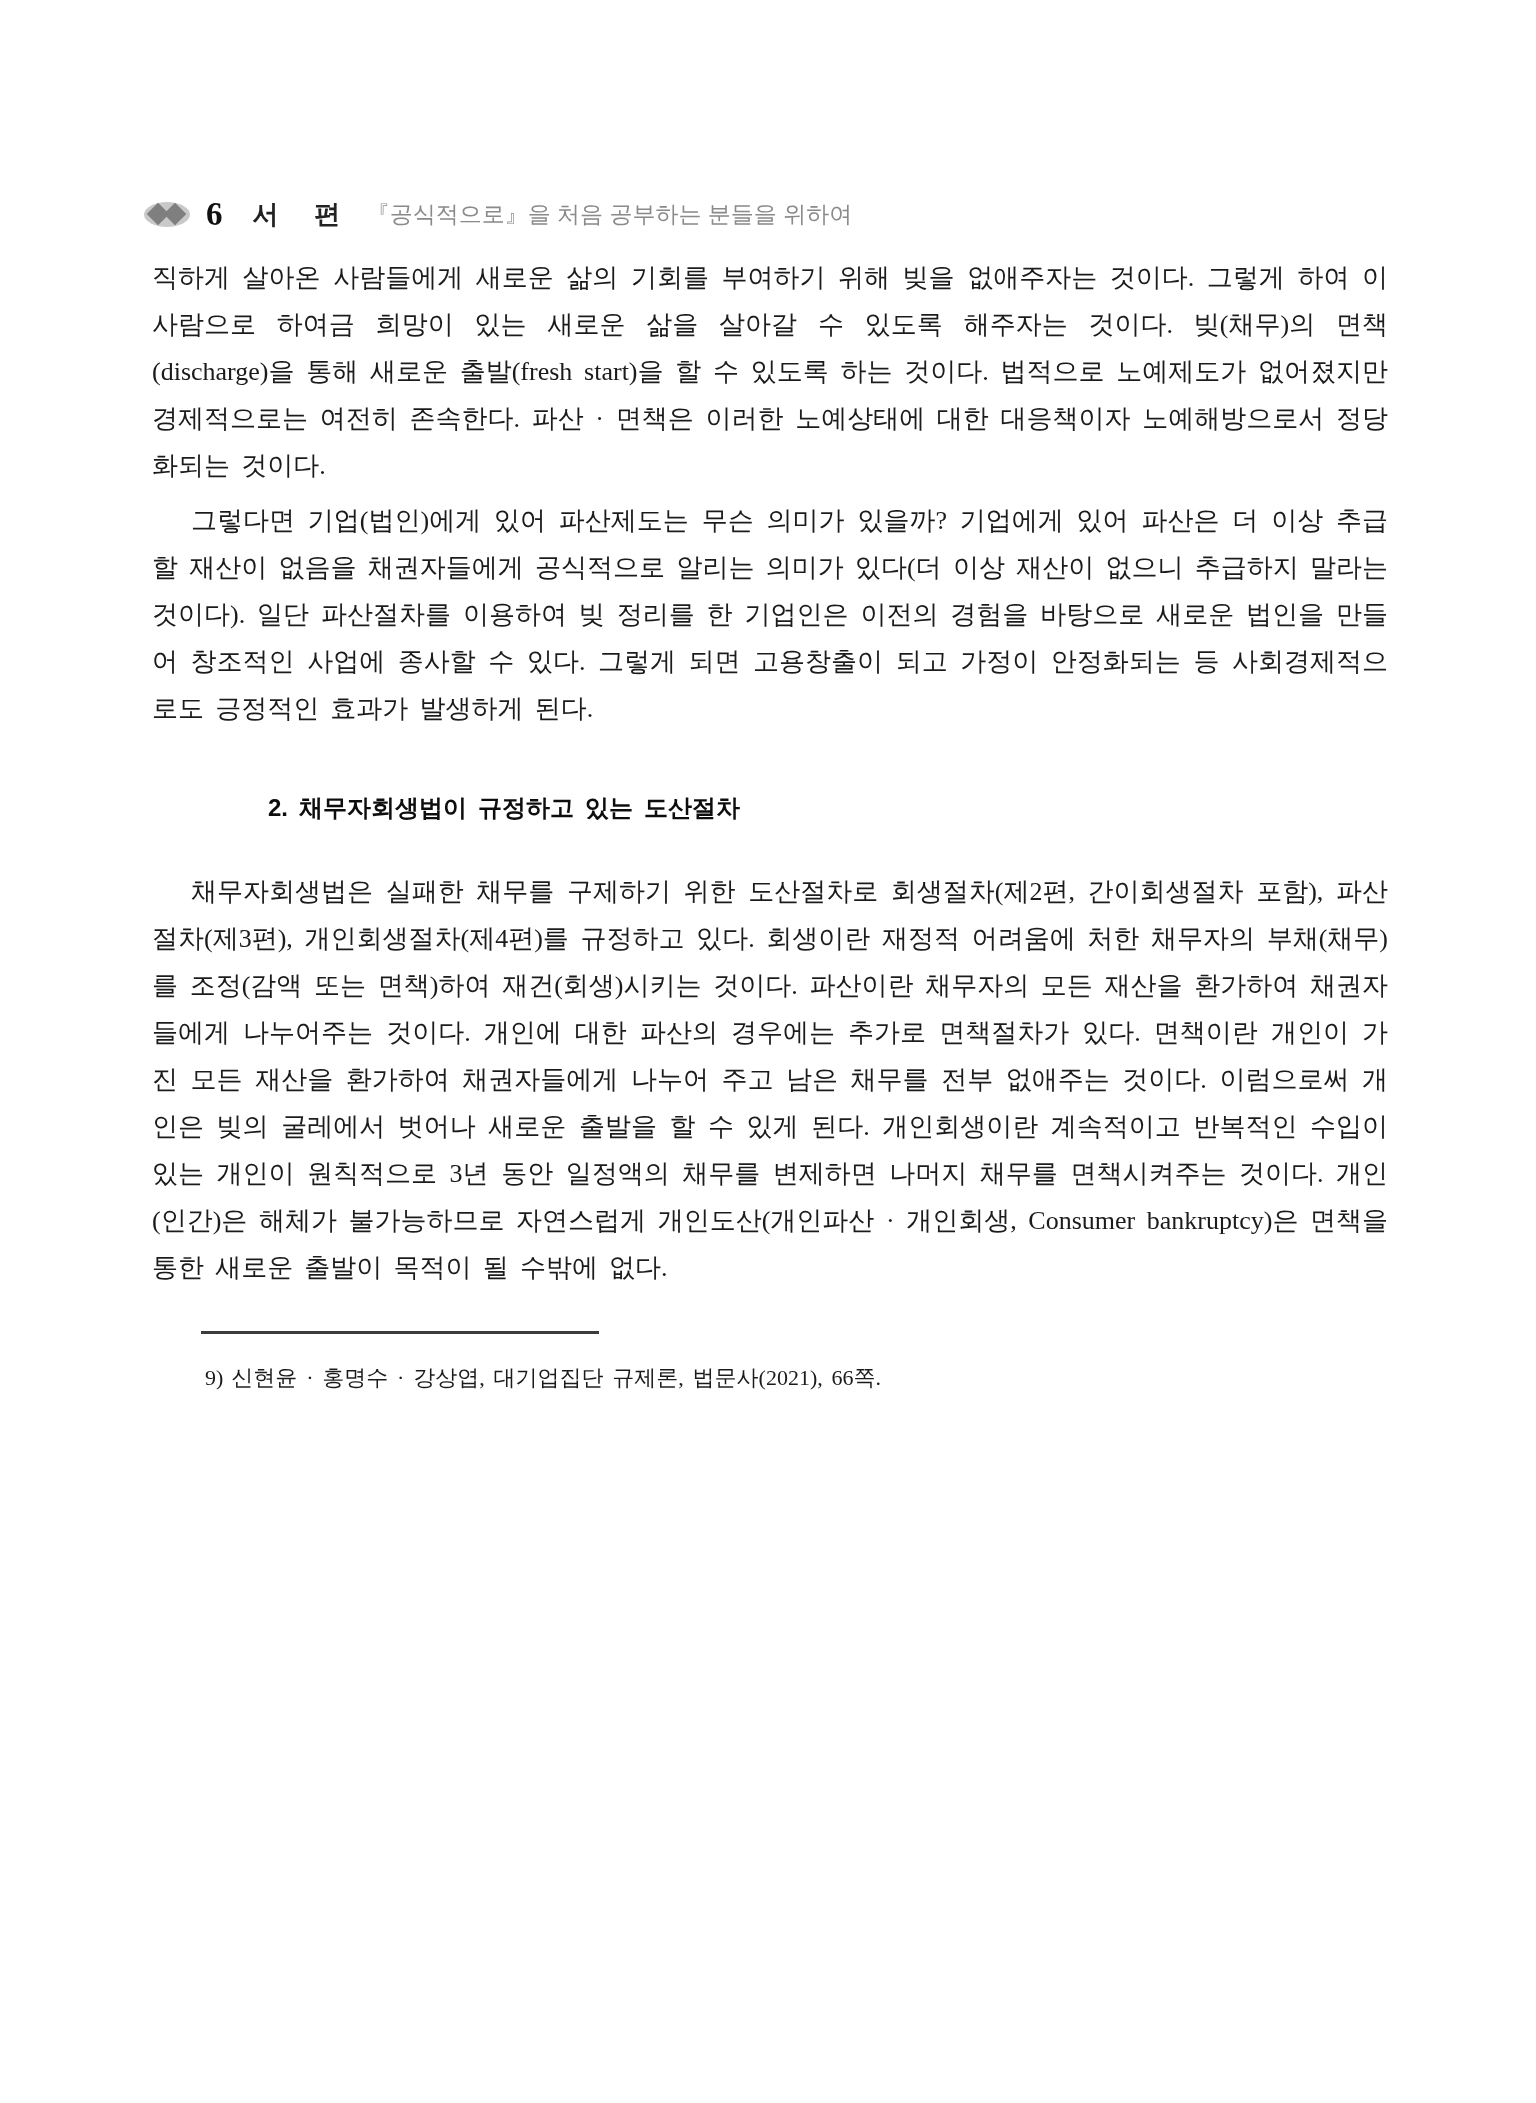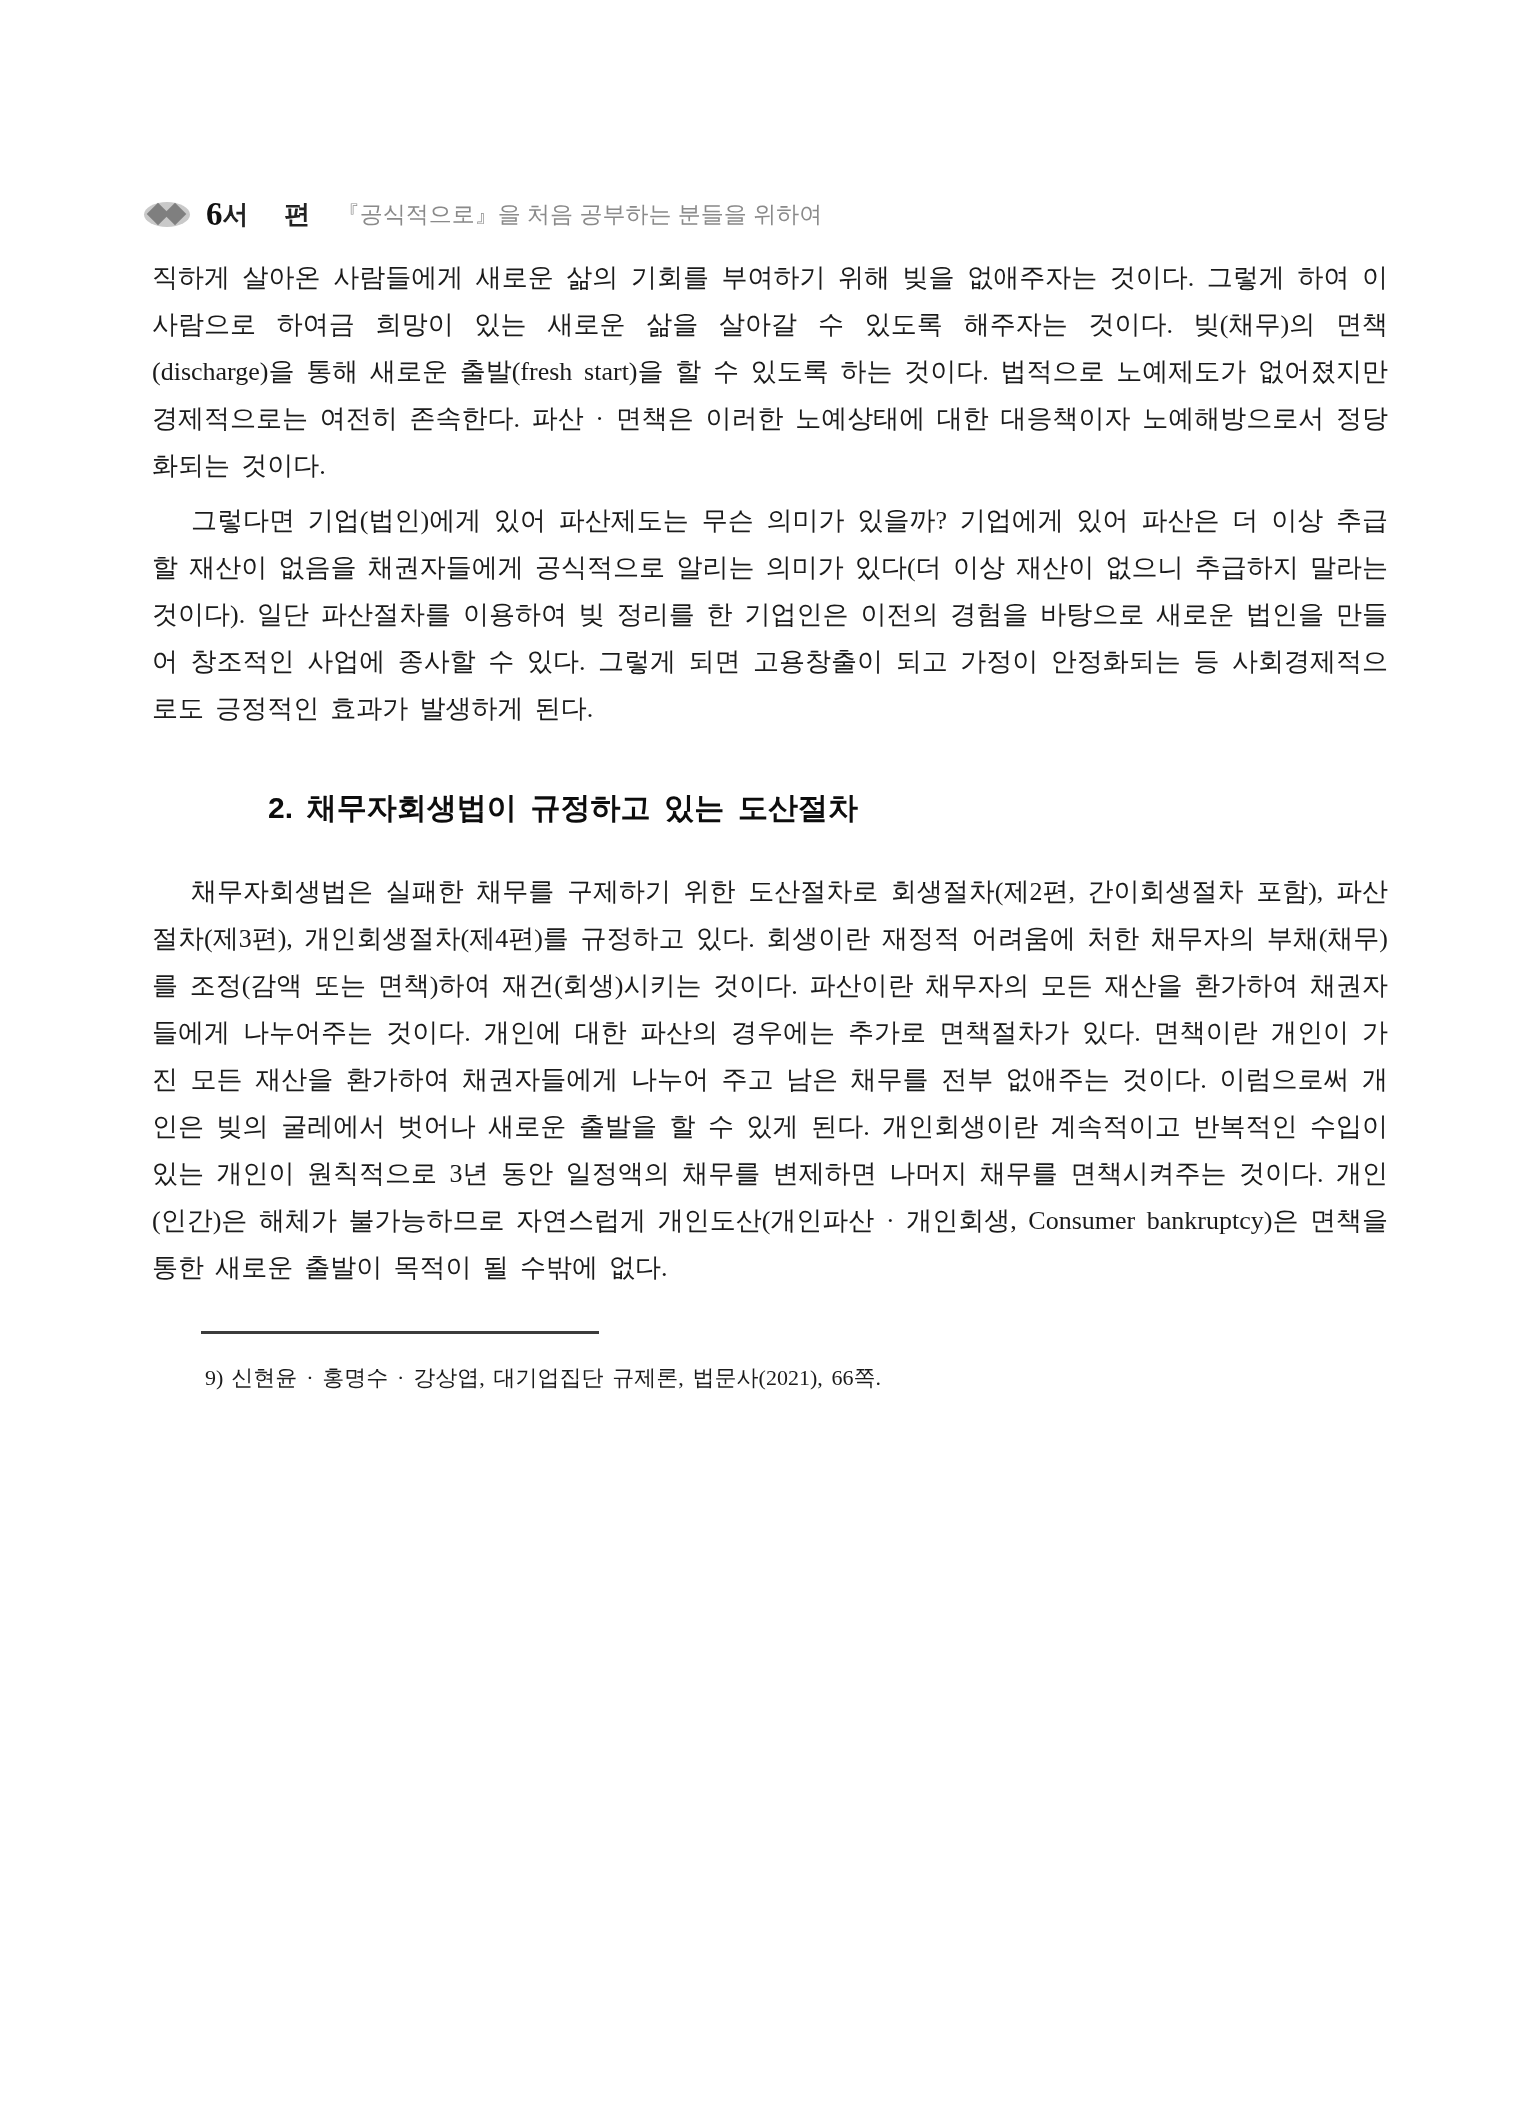--- a/index.html
+++ b/index.html
@@ -48,20 +48,21 @@
 
   .page-number {
     margin-left: 16px;
     font-family: "Liberation Serif", "DejaVu Serif", serif;
     font-weight: bold;
     font-size: 33px;
     line-height: 1;
     color: #111;
   }
   .part-label {
+    margin-left: 30px;
     font-family: "Liberation Sans", "DejaVu Sans", sans-serif;
     font-weight: 600;
     font-size: 26px;
     letter-spacing: 0.55em;
     color: #222;
     white-space: nowrap;
   }
   .running-title {
     margin-left: 12px;
     font-family: "Liberation Sans", "DejaVu Sans", sans-serif;
@@ -82,21 +83,21 @@
     text-align: justify;
     word-spacing: 0.18em;
     text-indent: 1.5em;
   }
   .para.no-indent { text-indent: 0; }
 
   .section-heading {
     margin: 56px 0 40px 124px;
     font-family: "Liberation Sans", "DejaVu Sans", sans-serif;
     font-weight: bold;
-    font-size: 30px;
+    font-size: 24px;
     line-height: 40px;
     color: #0d0d0d;
     word-spacing: 0.18em;
   }
 
   .fn-ref {
     font-size: 0.58em;
     vertical-align: super;
     line-height: 0;
   }

